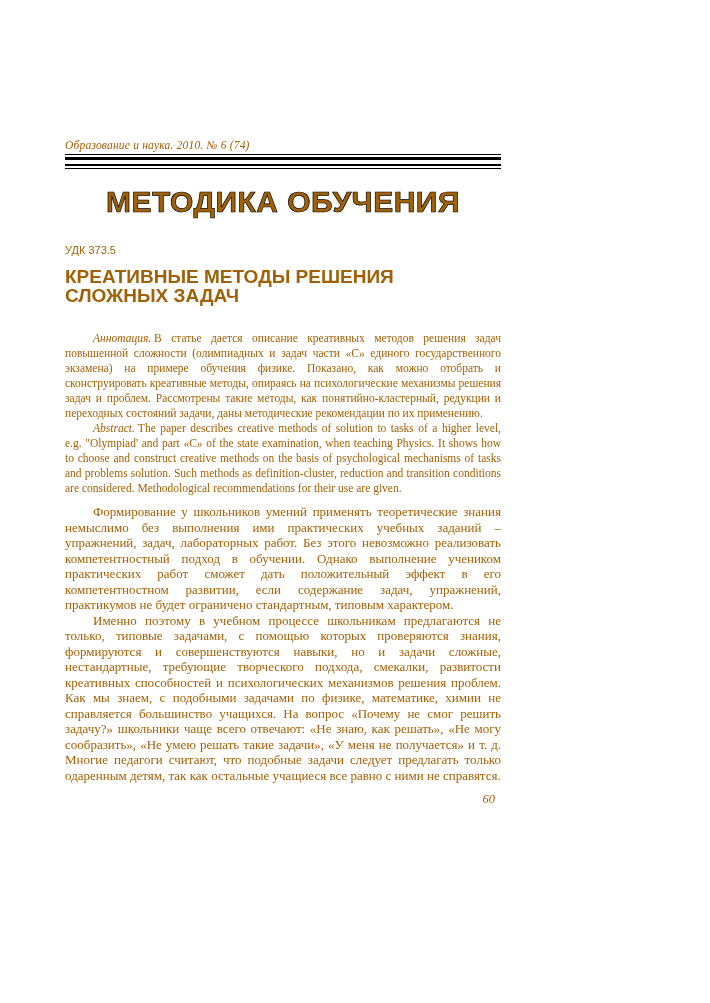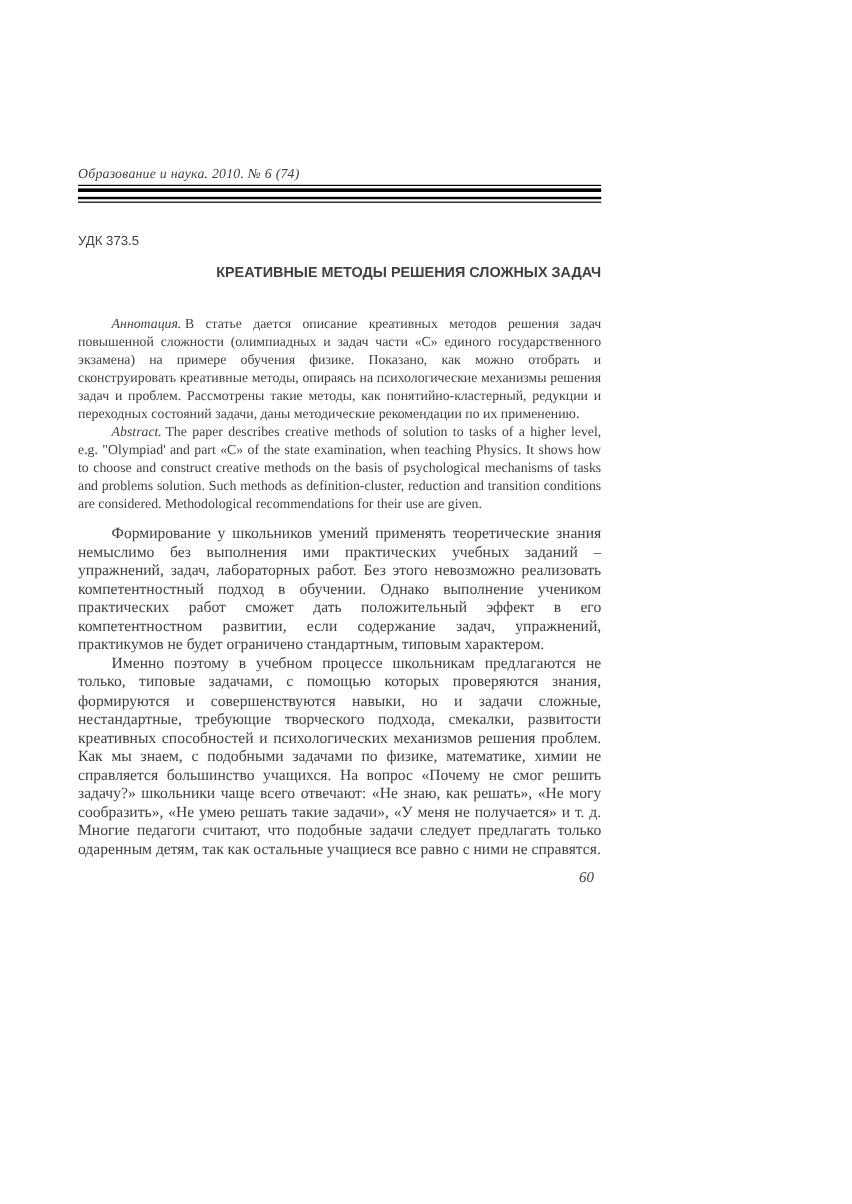--- a/index.html
+++ b/index.html
@@ -5,21 +5,21 @@
   html, body {
     margin: 0;
     padding: 0;
     background: #ffffff;
   }
   .page {
     position: relative;
     width: 710px;
     height: 1003px;
     background: #ffffff;
-    color: #404040;
+    color: #a16207;
     overflow: hidden;
     font-family: "Liberation Serif", serif;
   }
   .content {
     position: absolute;
     left: 65px;
     top: 0;
     width: 436px;
   }
   
@@ -54,24 +54,24 @@
     margin-top: 20px;
     text-align: right;
     padding-right: 56px;
     font-family: "Liberation Sans", sans-serif;
     font-weight: 700;
     font-size: 12.5px;
     line-height: 15px;
   }
   .article-title {
     margin-top: 10px;
-    text-align: right;
+    text-align: left;
     font-family: "Liberation Sans", sans-serif;
     font-weight: 700;
-    font-size: 12px;
+    font-size: 19px;
     line-height: 19px;
   }
   .abstract-block {
     margin-top: 26px;
     font-size: 11.5px;
     line-height: 15px;
     text-align: justify;
   }
   .abstract-block p {
     margin: 0;
@@ -102,20 +102,21 @@
 <body>
 
 <div class="page">
   <div class="content">
 
     <div class="running-head">Образование и наука. 2010. № 6 (74)</div>
     <div class="rule-thick"></div>
     <div class="rule-mid"></div>
     <div class="rule-thin"></div>
 
+    <div class="section-title">МЕТОДИКА ОБУЧЕНИЯ</div>
 
     <div class="udc">УДК 373.5</div>
 
 
     <div class="article-title">КРЕАТИВНЫЕ МЕТОДЫ РЕШЕНИЯ СЛОЖНЫХ ЗАДАЧ</div>
 
     <div class="abstract-block">
       <p>
         <span class="lead">Аннотация.</span><span>В статье дается описание креативных методов решения задач повышенной сложности (олимпиадных и задач части «С» единого государственного экзамена) на примере обучения физике. Показано, как можно отобрать и сконструировать креативные методы, опираясь на психологические механизмы решения задач и проблем. Рассмотрены такие методы, как понятийно-кластерный, редукции и переходных состояний задачи, даны методические рекомендации по их применению.</span>
       </p>

